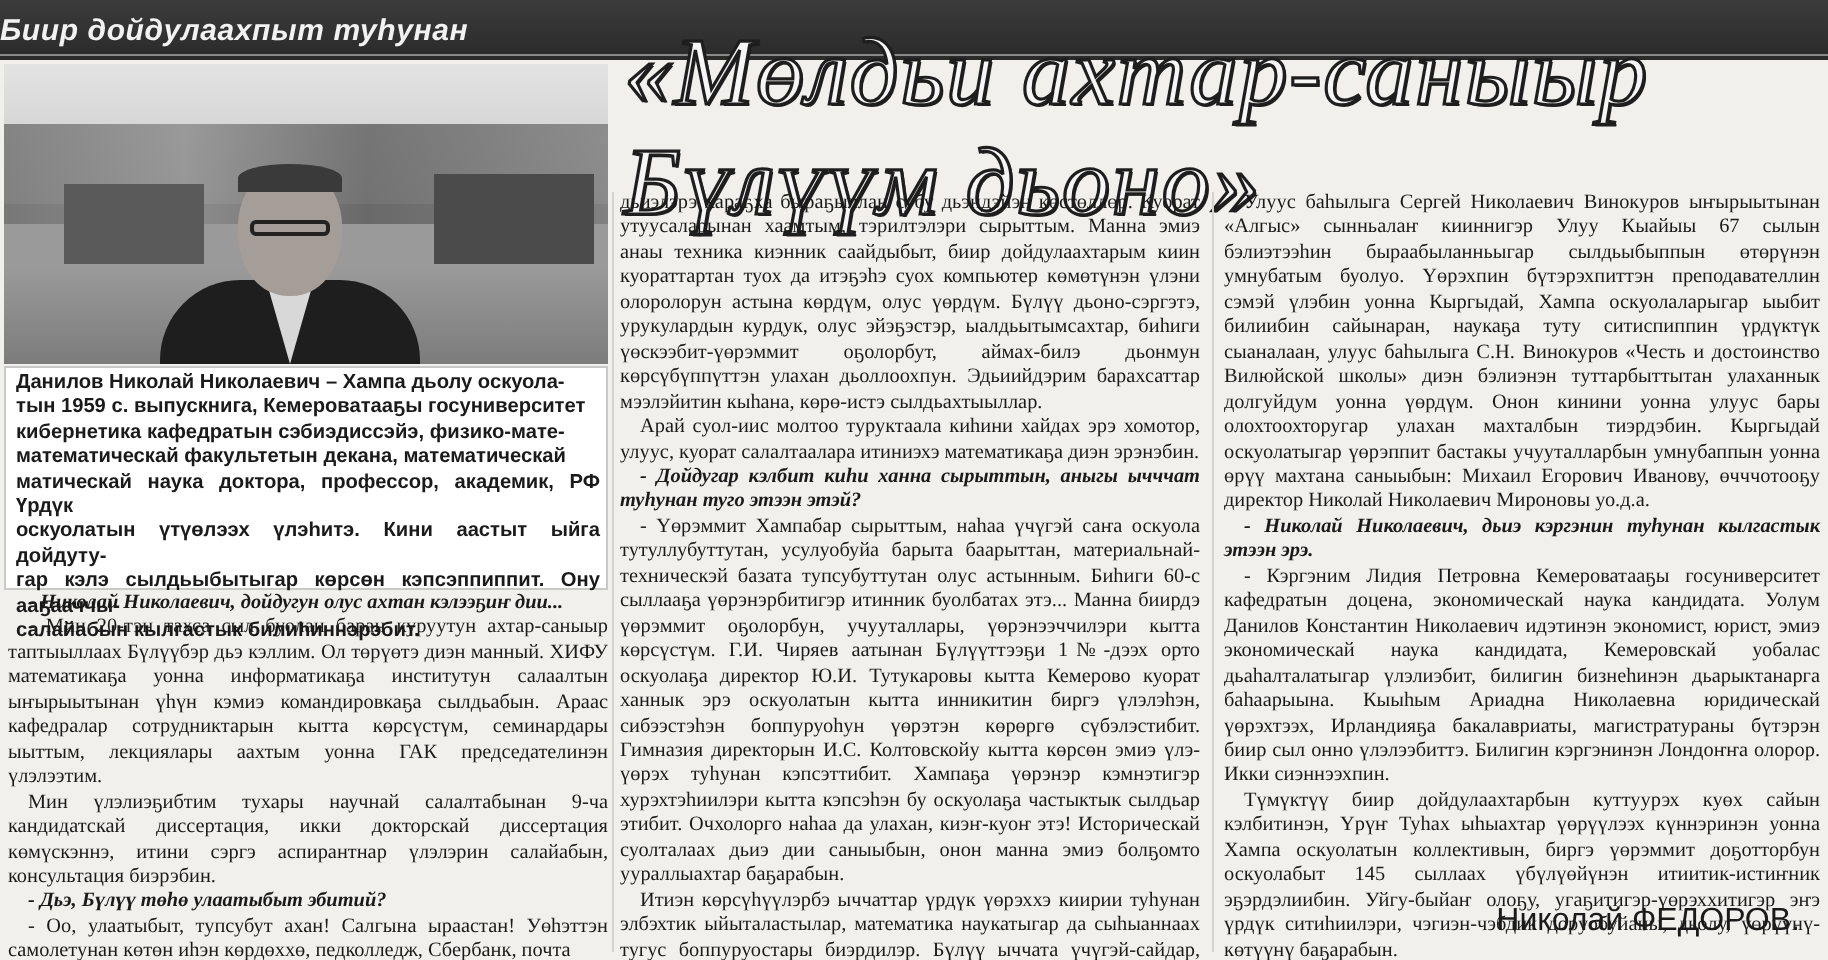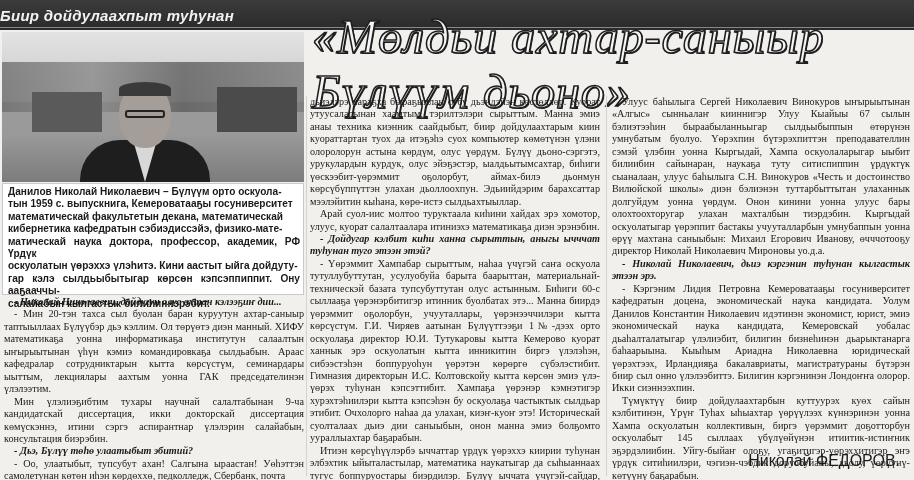--- a/index.html
+++ b/index.html
@@ -85,26 +85,26 @@
   <div class="ground"></div>
   <div class="person-body"></div>
   <div class="person-shirt"></div>
   <div class="person-head"></div>
   <div class="person-hair"></div>
   <div class="glasses"></div>
 </div>
 
 <div class="caption-box"></div>
 <div class="caption">
-  <div class="bold">Данилов Николай Николаевич – Бүлүүм орто оскуола-</div>
+  <div class="bold">Данилов Николай Николаевич – Хампа дьолу оскуола-</div>
   <div class="bold">тын 1959 с. выпускнига, Кемероватааҕы госуниверситет</div>
+  <div class="bold">кибернетика кафедратын сэбиэдиссэйэ, физико-мате-</div>
   <div class="bold">математическай факультетын декана, математическай</div>
-  <div class="bold">кибернетика кафедратын сэбиэдиссэйэ, физико-мате-</div>
   <div class="bold">матическай наука доктора, профессор, академик, РФ Үрдүк</div>
-  <div class="bold">оскуолатын үөрэххэ үлэһитэ. Кини аастыт ыйга дойдуту-</div>
+  <div class="bold">оскуолатын үтүөлээх үлэһитэ. Кини аастыт ыйга дойдуту-</div>
   <div class="bold">гар кэлэ сылдьыбытыгар көрсөн кэпсэппиппит. Ону ааҕааччы-</div>
   <div class="bold">салайабын кылгастык билиһиннэрэбит.</div>
 </div>
 
 <div class="title">
   <span>«Мөлдьи ахтар-саныыр Бүлүүм дьоно»</span>
 </div>
 
 <div class="col col1">
   <p class="q">- Николай Николаевич, дойдугун олус ахтан кэлээҕиҥ дии...</p>

